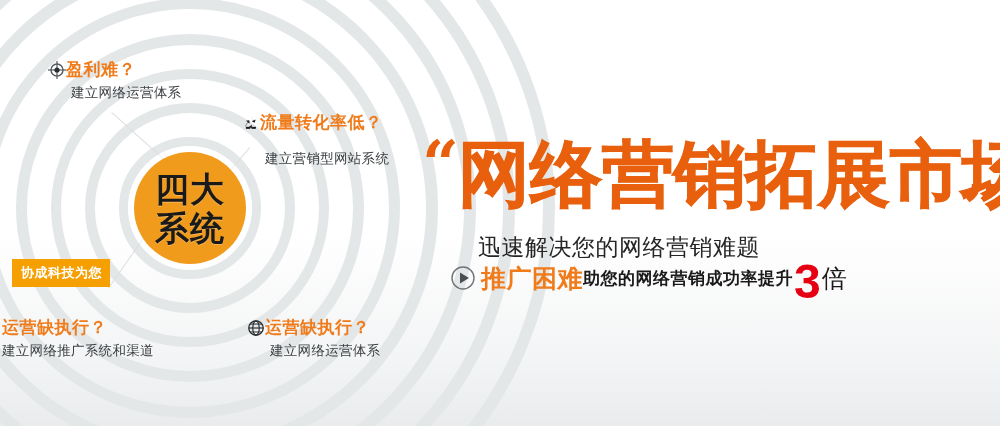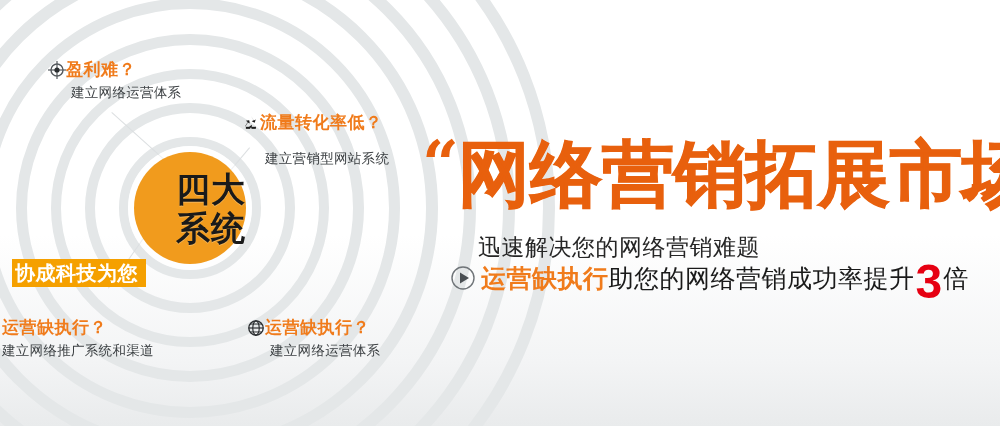--- a/index.html
+++ b/index.html
@@ -51,21 +51,21 @@
     position: absolute;
     left: 134px;
     top: 152px;
     width: 112px;
     height: 112px;
     border-radius: 50%;
     background: #F19B1D;
     box-shadow: 0 0 0 6px rgba(255,255,255,0.55);
     display: flex;
     flex-direction: column;
-    align-items: flex-end;
+    align-items: center;
     justify-content: center;
     line-height: 1;
   }
   #center-circle .cc-line {
     color: #1a1a1a;
     font-weight: bold;
     font-size: 34px;
     letter-spacing: 1px;
     text-shadow: 0 1px 0 rgba(255,255,255,0.25);
   }
@@ -116,25 +116,25 @@
     left: 12px;
     top: 259px;
     display: flex;
     align-items: stretch;
     height: 28px;
     box-sizing: border-box;
   }
   #tagline-left {
     background: #F5A000;
     color: #ffffff;
-    font-size: 20px;
-    font-weight: bold;
-    display: flex;
-    align-items: center;
-    padding: 0 8px 0 3px;
+    font-size: 13px;
+    font-weight: bold;
+    display: flex;
+    align-items: center;
+    padding: 0 8px 0 9px;
     letter-spacing: 0.5px;
   }
   #tagline-right {
     background: #ffffff;
     border: 2px solid #F5A000;
     border-left: none;
     color: #1a1a1a;
     font-size: 16px;
     display: flex;
     align-items: center;
@@ -212,22 +212,23 @@
     justify-content: center;
   }
   .sub2-brand {
     color: #F07B1B;
     font-size: 25px;
     font-weight: bold;
     letter-spacing: 0.5px;
   }
   .sub2-text {
     color: #1a1a1a;
-    font-size: 25px;
-    letter-spacing: 0.5px;
+    font-size: 17px;
+    letter-spacing: 0.5px;
+    font-weight: bold;
   }
   .sub2-num {
     color: #E60012;
     font-size: 48px;
     font-weight: bold;
     line-height: 0.8;
     position: relative;
     top: 4px;
     margin: 0 1px;
     font-family: "Liberation Sans", sans-serif;
@@ -330,19 +331,19 @@
 
   <div id="subline-1">迅速解决您的网络营销难题</div>
 
   <div id="subline-2">
     <span id="play-icon-wrap">
       <svg width="26" height="26" viewBox="0 0 26 26">
         <circle cx="13" cy="13" r="11" fill="none" stroke="#6f7478" stroke-width="1.4"></circle>
         <path d="M10 7.5 L19 13 L10 18.5 Z" fill="#4a4f53"></path>
       </svg>
     </span>
-    <span class="sub2-brand">运营缺执行</span>
+    <span class="sub2-brand">推广困难</span>
     <span class="sub2-text">助您的网络营销成功率提升</span>
     <span class="sub2-num">3</span>
     <span class="sub2-unit">倍</span>
   </div>
 
 </div>
 
 </body></html>

